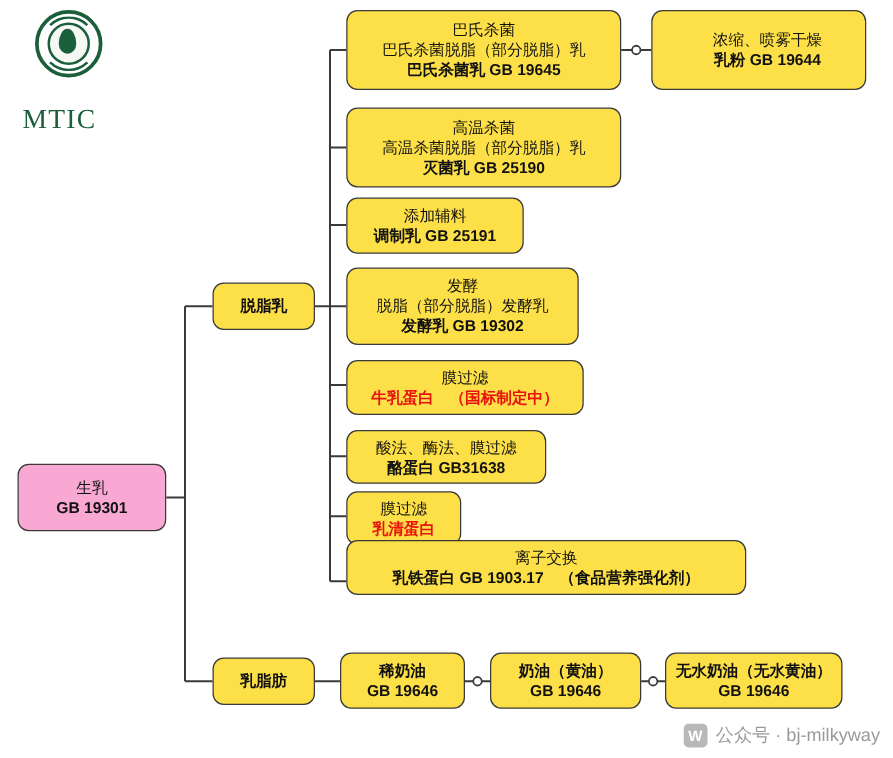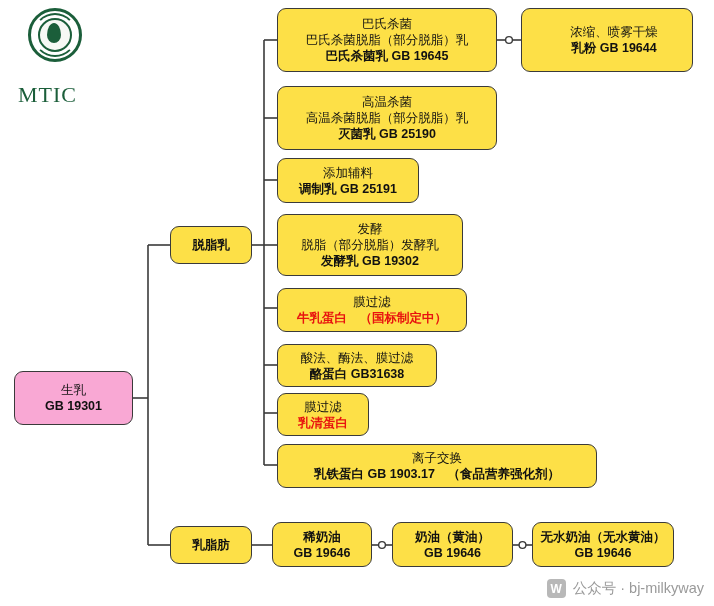--- a/index.html
+++ b/index.html
@@ -175,21 +175,21 @@
   <div class="node" style="left:277px;top:344px;width:160px;height:43px;">
     <span class="ln">酸法、酶法、膜过滤</span>
     <span class="ln b">酪蛋白 GB31638</span>
   </div>
 
   <div class="node" style="left:277px;top:393px;width:92px;height:43px;">
     <span class="ln">膜过滤</span>
     <span class="ln b red">乳清蛋白</span>
   </div>
 
-  <div class="node" style="left:277px;top:444px;width:320px;height:44px;">
+  <div class="node" style="left:277px;top:432px;width:320px;height:44px;">
     <span class="ln">离子交换</span>
     <span class="ln b">乳铁蛋白 GB 1903.17　（食品营养强化剂）</span>
   </div>
 
   <div class="node" style="left:272px;top:522px;width:100px;height:45px;">
     <span class="ln b">稀奶油</span>
     <span class="ln b">GB 19646</span>
   </div>
 
   <div class="node" style="left:392px;top:522px;width:121px;height:45px;">

